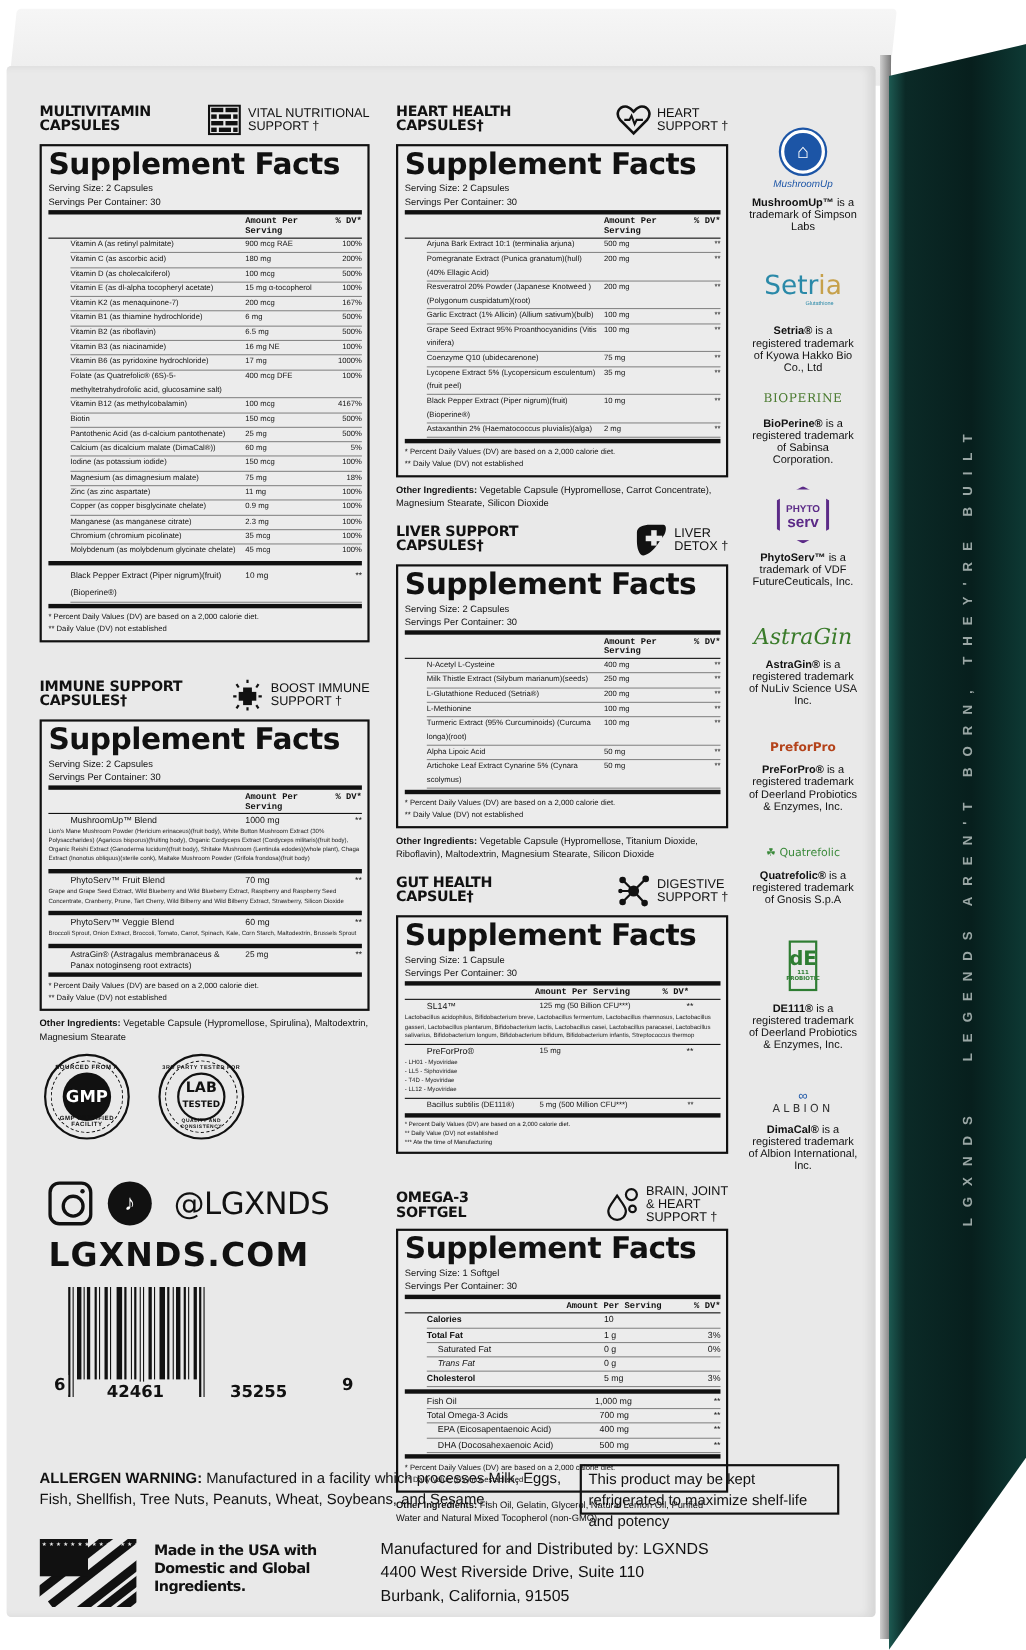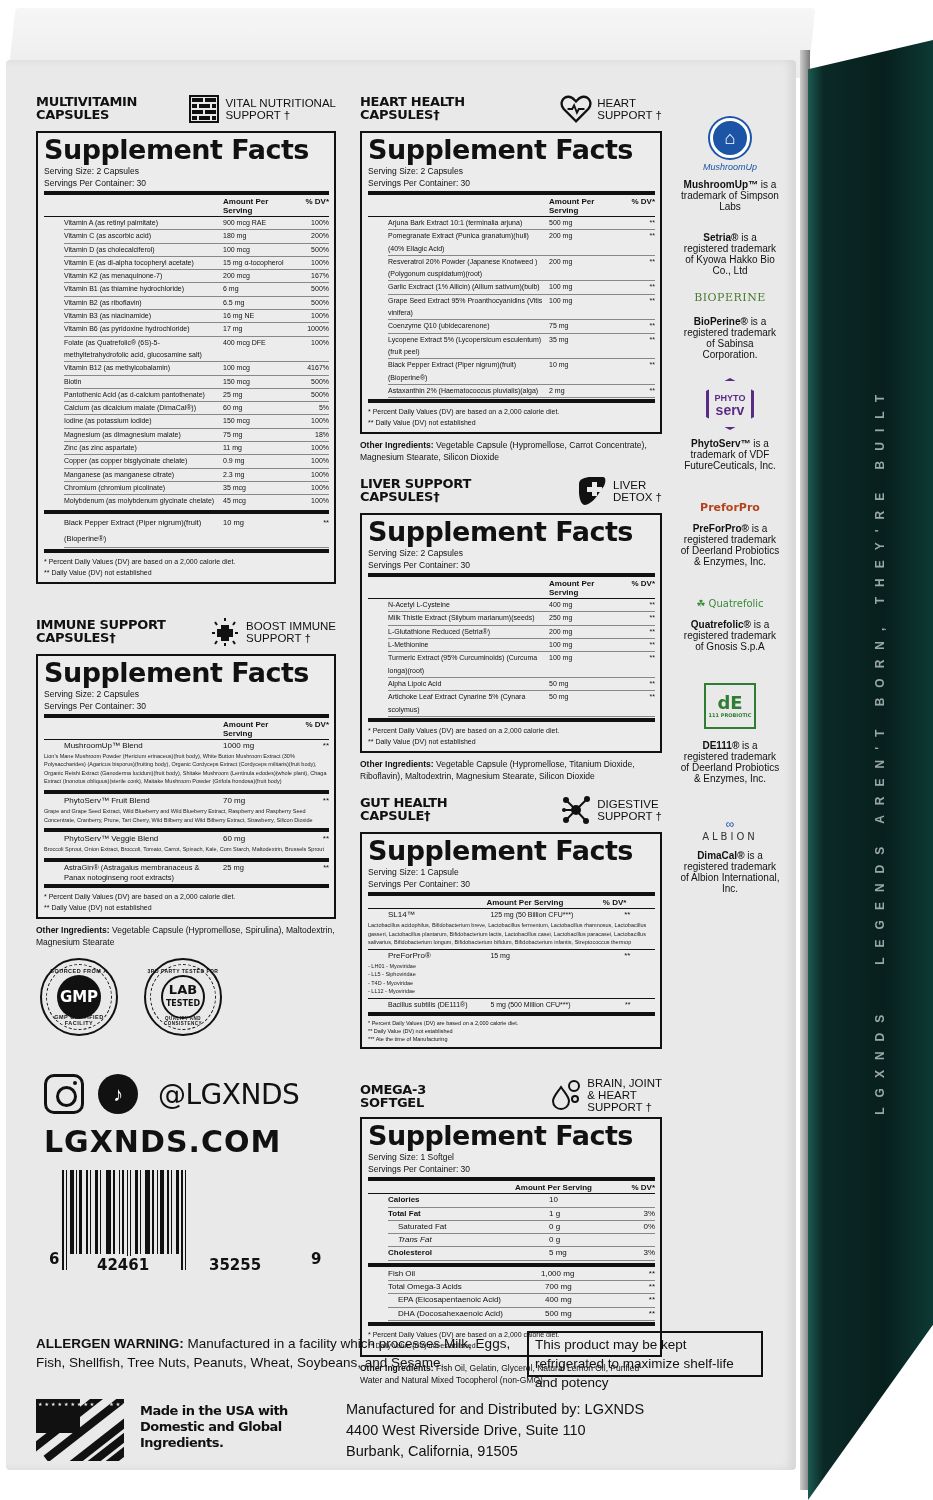--- a/index.html
+++ b/index.html
@@ -31,21 +31,21 @@
   .prod-head { display: flex; justify-content: space-between; align-items: flex-start; height: 34px; margin-bottom: 2px; }
   .prod-name { font-family: "DejaVu Sans", sans-serif; font-weight: 900; font-size: 13px; line-height: 13px; letter-spacing: -0.3px; text-transform: uppercase; }
   .prod-badge { display: flex; align-items: center; gap: 5px; }
   .prod-badge .bicon { width: 32px; height: 28px; display: flex; align-items: center; justify-content: center; }
   .prod-badge .btext { font-size: 11.5px; line-height: 12px; text-transform: uppercase; white-space: pre-line; }
 
   .sf { border: 2.5px solid #111; padding: 2px 5px 4px 6px; background: #ececec; }
   .sf-title { font-family: "DejaVu Sans", sans-serif; font-weight: bold; font-size: 27px; line-height: 30px; letter-spacing: -0.5px; }
   .sf-meta { font-size: 8.5px; line-height: 12px; }
   .sf-thick { height: 4px; background: #111; margin: 2px 0 1px; }
-  .sf-hdr { display: flex; font-size: 8px; font-weight: bold; border-bottom: 1.5px solid #111; padding: 1px 0; }
+  .sf-hdr { display: flex; font-size: 8px; font-weight: bold; border-bottom: 1.5px solid #111; padding: 1px 0; font-family: Liberation Mono, monospace; }
   .sf-row { display: flex; font-size: 7px; line-height: 12.3px; border-bottom: 0.6px solid #888; margin-left: 20px; }
   .sf-row:last-child { border-bottom: none; }
   .c-name { flex: 1; padding-right: 4px; }
   .c-amt { width: 76px; }
   .c-dv { width: 30px; text-align: right; }
   .sf-foot { font-size: 7px; line-height: 11px; }
   .sf-thick2 { height: 4px; background: #111; margin: 1px 0 3px; }
   .other { font-size: 8.5px; line-height: 12px; margin-top: 5px; }
   .other b { font-weight: bold; }
   .blend-desc { font-size: 5.5px; line-height: 8.5px; color: #222; padding-bottom: 2px; }
@@ -96,21 +96,21 @@
   .mu-word { font-size: 9px; color: #1c55a6; font-style: italic; margin-top: 4px; }
   .setria { font-size: 24px; color: #2a89a8; font-family: "DejaVu Sans", sans-serif; }
   .setria span { color: #c6a04a; }
   .setria-sub { font-size: 5px; color: #2a89a8; margin-left: 30px; }
   .bioperine { font-family: "DejaVu Serif", serif; font-size: 11px; color: #4a7a2f; letter-spacing: 0.5px; }
   .phyto { width: 48px; height: 52px; border: 3px solid #5b2a87; clip-path: polygon(50% 0,100% 25%,100% 75%,50% 100%,0 75%,0 25%); display: flex; flex-direction: column; align-items: center; justify-content: center; color: #5b2a87; font-weight: bold; font-family: Liberation Sans, sans-serif; line-height: 12px; }
   .phyto .p1 { font-size: 9px; } .phyto .p2 { font-size: 14px; }
   .astragin { font-family: "DejaVu Serif", serif; font-size: 20px; color: #3a7b2a; font-style: italic; }
   .preforpro { font-family: "DejaVu Sans", sans-serif; font-weight: bold; font-size: 11px; color: #b4431b; }
   .quatre { font-size: 10px; color: #3b8a3b; font-family: "DejaVu Sans", sans-serif; }
-  .de111 { width: 52px; height: 46px; border: 2px solid #2e7d32; display: flex; flex-direction: column; align-items: center; justify-content: center; color: #2e7d32; font-weight: bold; font-family: "DejaVu Sans", sans-serif; }
+  .de111 { width: 26px; height: 46px; border: 2px solid #2e7d32; display: flex; flex-direction: column; align-items: center; justify-content: center; color: #2e7d32; font-weight: bold; font-family: "DejaVu Sans", sans-serif; }
   .de111 .d1 { font-size: 18px; line-height: 18px; } .de111 .d2 { font-size: 5px; }
   .albion { font-family: "DejaVu Sans", sans-serif; font-size: 10px; letter-spacing: 3px; color: #333; }
   .albion-ic { color: #1c55a6; font-size: 12px; }
 </style>
 </head>
 <body>
 
 <div class="box-top"></div>
 <div class="face"></div>
 <div class="side-edge"></div>
@@ -653,36 +653,46 @@
 
 <div class="col col-trade">
   <div class="tm">
     <div class="tm-logo">
         <div class="mu-circle">⌂</div>
         <div class="mu-word">MushroomUp</div>
       </div>
     <div class="tm-text"><b>MushroomUp™</b><span> is a trademark of Simpson Labs</span></div>
   </div>
   <div class="tm" style="margin-top:20px">
+    <div class="tm-logo">
+        <div class="setria"><span style="color:#2a89a8">Setr</span><span>ia</span></div>
+        <div class="setria-sub">Glutathione</div>
+      </div>
     <div class="tm-text"><b>Setria®</b><span> is a registered trademark of Kyowa Hakko Bio Co., Ltd</span></div>
   </div>
   <div class="tm" style="margin-top:-8px">
     <div class="tm-logo" style="height:30px">
         <div class="bioperine">BIOPERINE</div>
       </div>
     <div class="tm-text"><b>BioPerine®</b><span> is a registered trademark of Sabinsa Corporation.</span></div>
   </div>
   <div class="tm" style="margin-top:14px">
     <div class="tm-logo">
         <div class="phyto">
           <span class="p1">PHYTO</span>
           <span class="p2">serv</span>
         </div>
       </div>
     <div class="tm-text"><b>PhytoServ™</b><span> is a trademark of VDF FutureCeuticals, Inc.</span></div>
+  </div>
+  <div class="tm" style="margin-top:26px">
+    <div class="tm-logo" style="height:34px">
+        <div class="astragin">AstraGin</div>
+      </div>
+    <div class="tm-text"><b>AstraGin®</b><span> is a registered trademark of NuLiv Science USA Inc.</span></div>
   </div>
   <div class="tm" style="margin-top:24px">
     <div class="tm-logo" style="height:24px">
         <div class="preforpro">PreforPro</div>
       </div>
     <div class="tm-text"><b>PreForPro®</b><span> is a registered trademark of Deerland Probiotics &amp; Enzymes, Inc.</span></div>
   </div>
   <div class="tm" style="margin-top:24px">
     <div class="tm-logo" style="height:24px">
         <div class="quatre">☘ <span>Quatrefolic</span></div>

